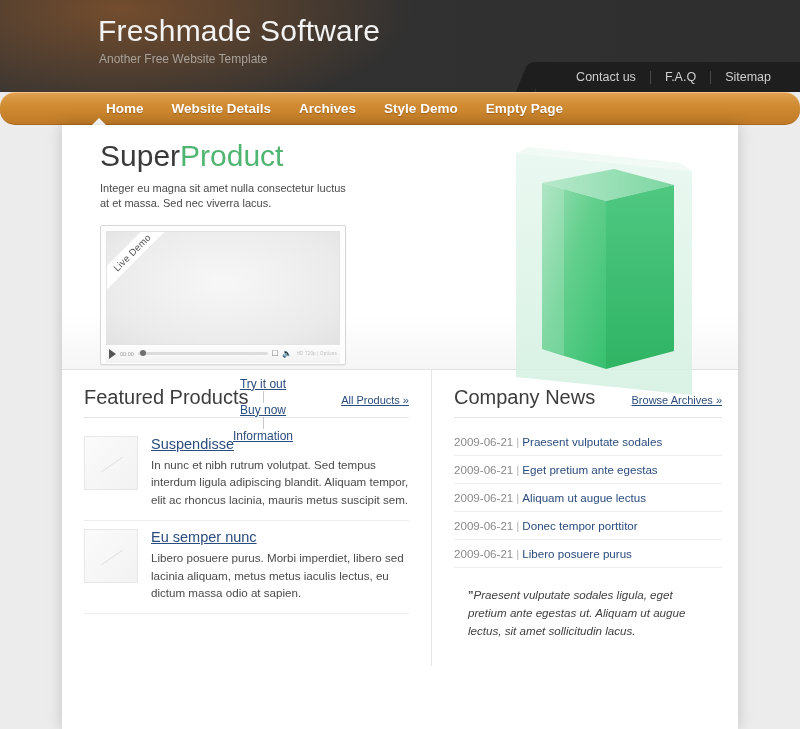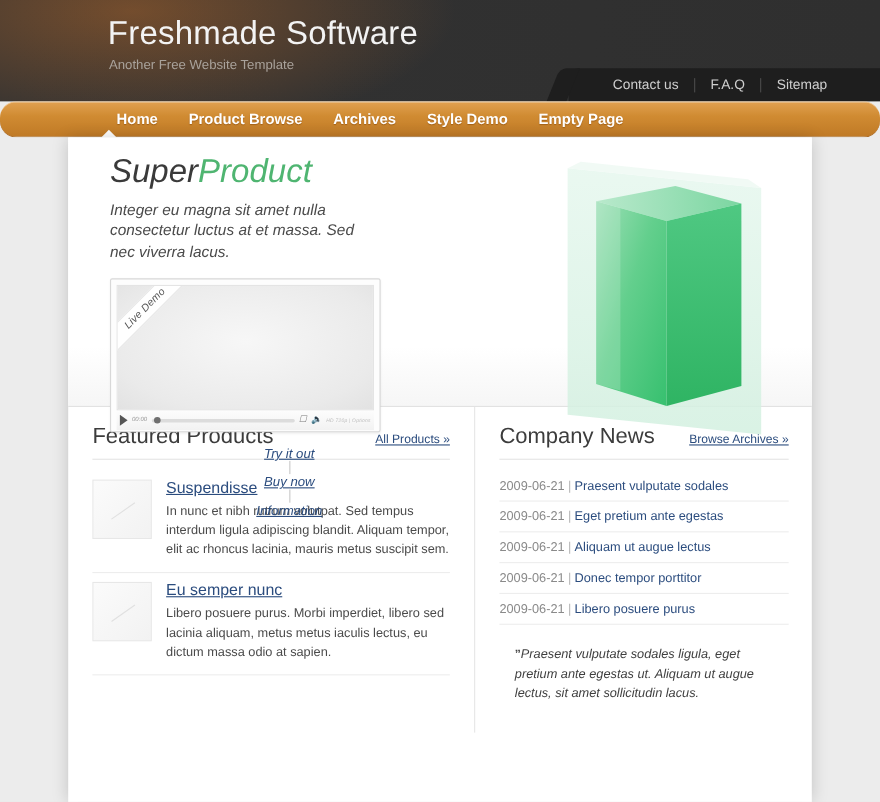--- a/index.html
+++ b/index.html
@@ -33,21 +33,21 @@
     left: 99px; top: 52px;
     font-size: 12px;
     color: #a9a29b;
   }
   .topnav {
     position: absolute;
     right: 0; top: 62px;
     height: 30px;
     background: #1e1e1e;
     border-radius: 9px 0 0 0;
-    padding: 0 34px 0 26px;
+    padding: 0 15px 0 26px;
     display: flex;
     align-items: center;
     gap: 0px;
   }
   .topnav::before{
     content:"";
     position:absolute;
     left:-14px; top:0;
     width:18px; height:30px;
     background: #1e1e1e;
@@ -113,31 +113,30 @@
     background: #ffffff;
     box-shadow: 0 0 14px rgba(0,0,0,0.18);
   }
 
   
   .hero {
     position: relative;
     height: 245px;
     background: linear-gradient(180deg,#ffffff 0%,#ffffff 78%,#f6f6f6 100%);
     border-bottom: 1px solid #e2e2e2;
-    font-style: italic;
   }
   .hero-left { position: absolute; left: 38px; top: 14px; width: 300px; }
   .hero-title {
     font-size: 30px; font-weight: 400;
     color: #3a3a3a; line-height: 1.15;
     margin-bottom: 7px;
   }
   .hero-title .accent { color: #4fb571; }
   .hero-sub {
-    font-size: 14px;
+    font-size: 11px;
     color: #4a4a4a;
     line-height: 1.42;
     width: 248px;
   }
 
   
   .player {
     position: relative;
     margin-top: 13px;
     width: 246px; height: 140px;
@@ -213,21 +212,21 @@
 
   
   .cols { display: flex; height: 296px; }
   .col-left {
     width: 370px;
     padding: 16px 22px 0 22px;
     border-right: 1px solid #e6e6e6;
   }
   .col-right {
     flex: 1;
-    padding: 16px 21px 0 22px;
+    padding: 16px 16px 0 22px;
   }
   .sec-head {
     display:flex; align-items: baseline; justify-content: space-between;
     padding-bottom: 8px;
     border-bottom: 1px solid #e4e4e4;
     margin-bottom: 10px;
   }
   .sec-title {
     font-size: 20px; font-weight: 400; color: #3c3c3c;
   }
@@ -288,21 +287,21 @@
     <a href="#">Contact us</a>
     <span class="sep"></span>
     <a href="#">F.A.Q</a>
     <span class="sep"></span>
     <a href="#">Sitemap</a>
   </div>
 </div>
 
 <div class="mainnav">
   <a href="#">Home</a>
-  <a href="#">Product Browse</a>
+  <a href="#">Website Details</a>
   <a href="#">Archives</a>
   <a href="#">Style Demo</a>
   <a href="#">Empty Page</a>
   <span class="nav-pointer"></span>
 </div>
 
 <div class="page">
   <div class="content">
 
     <div class="hero">

